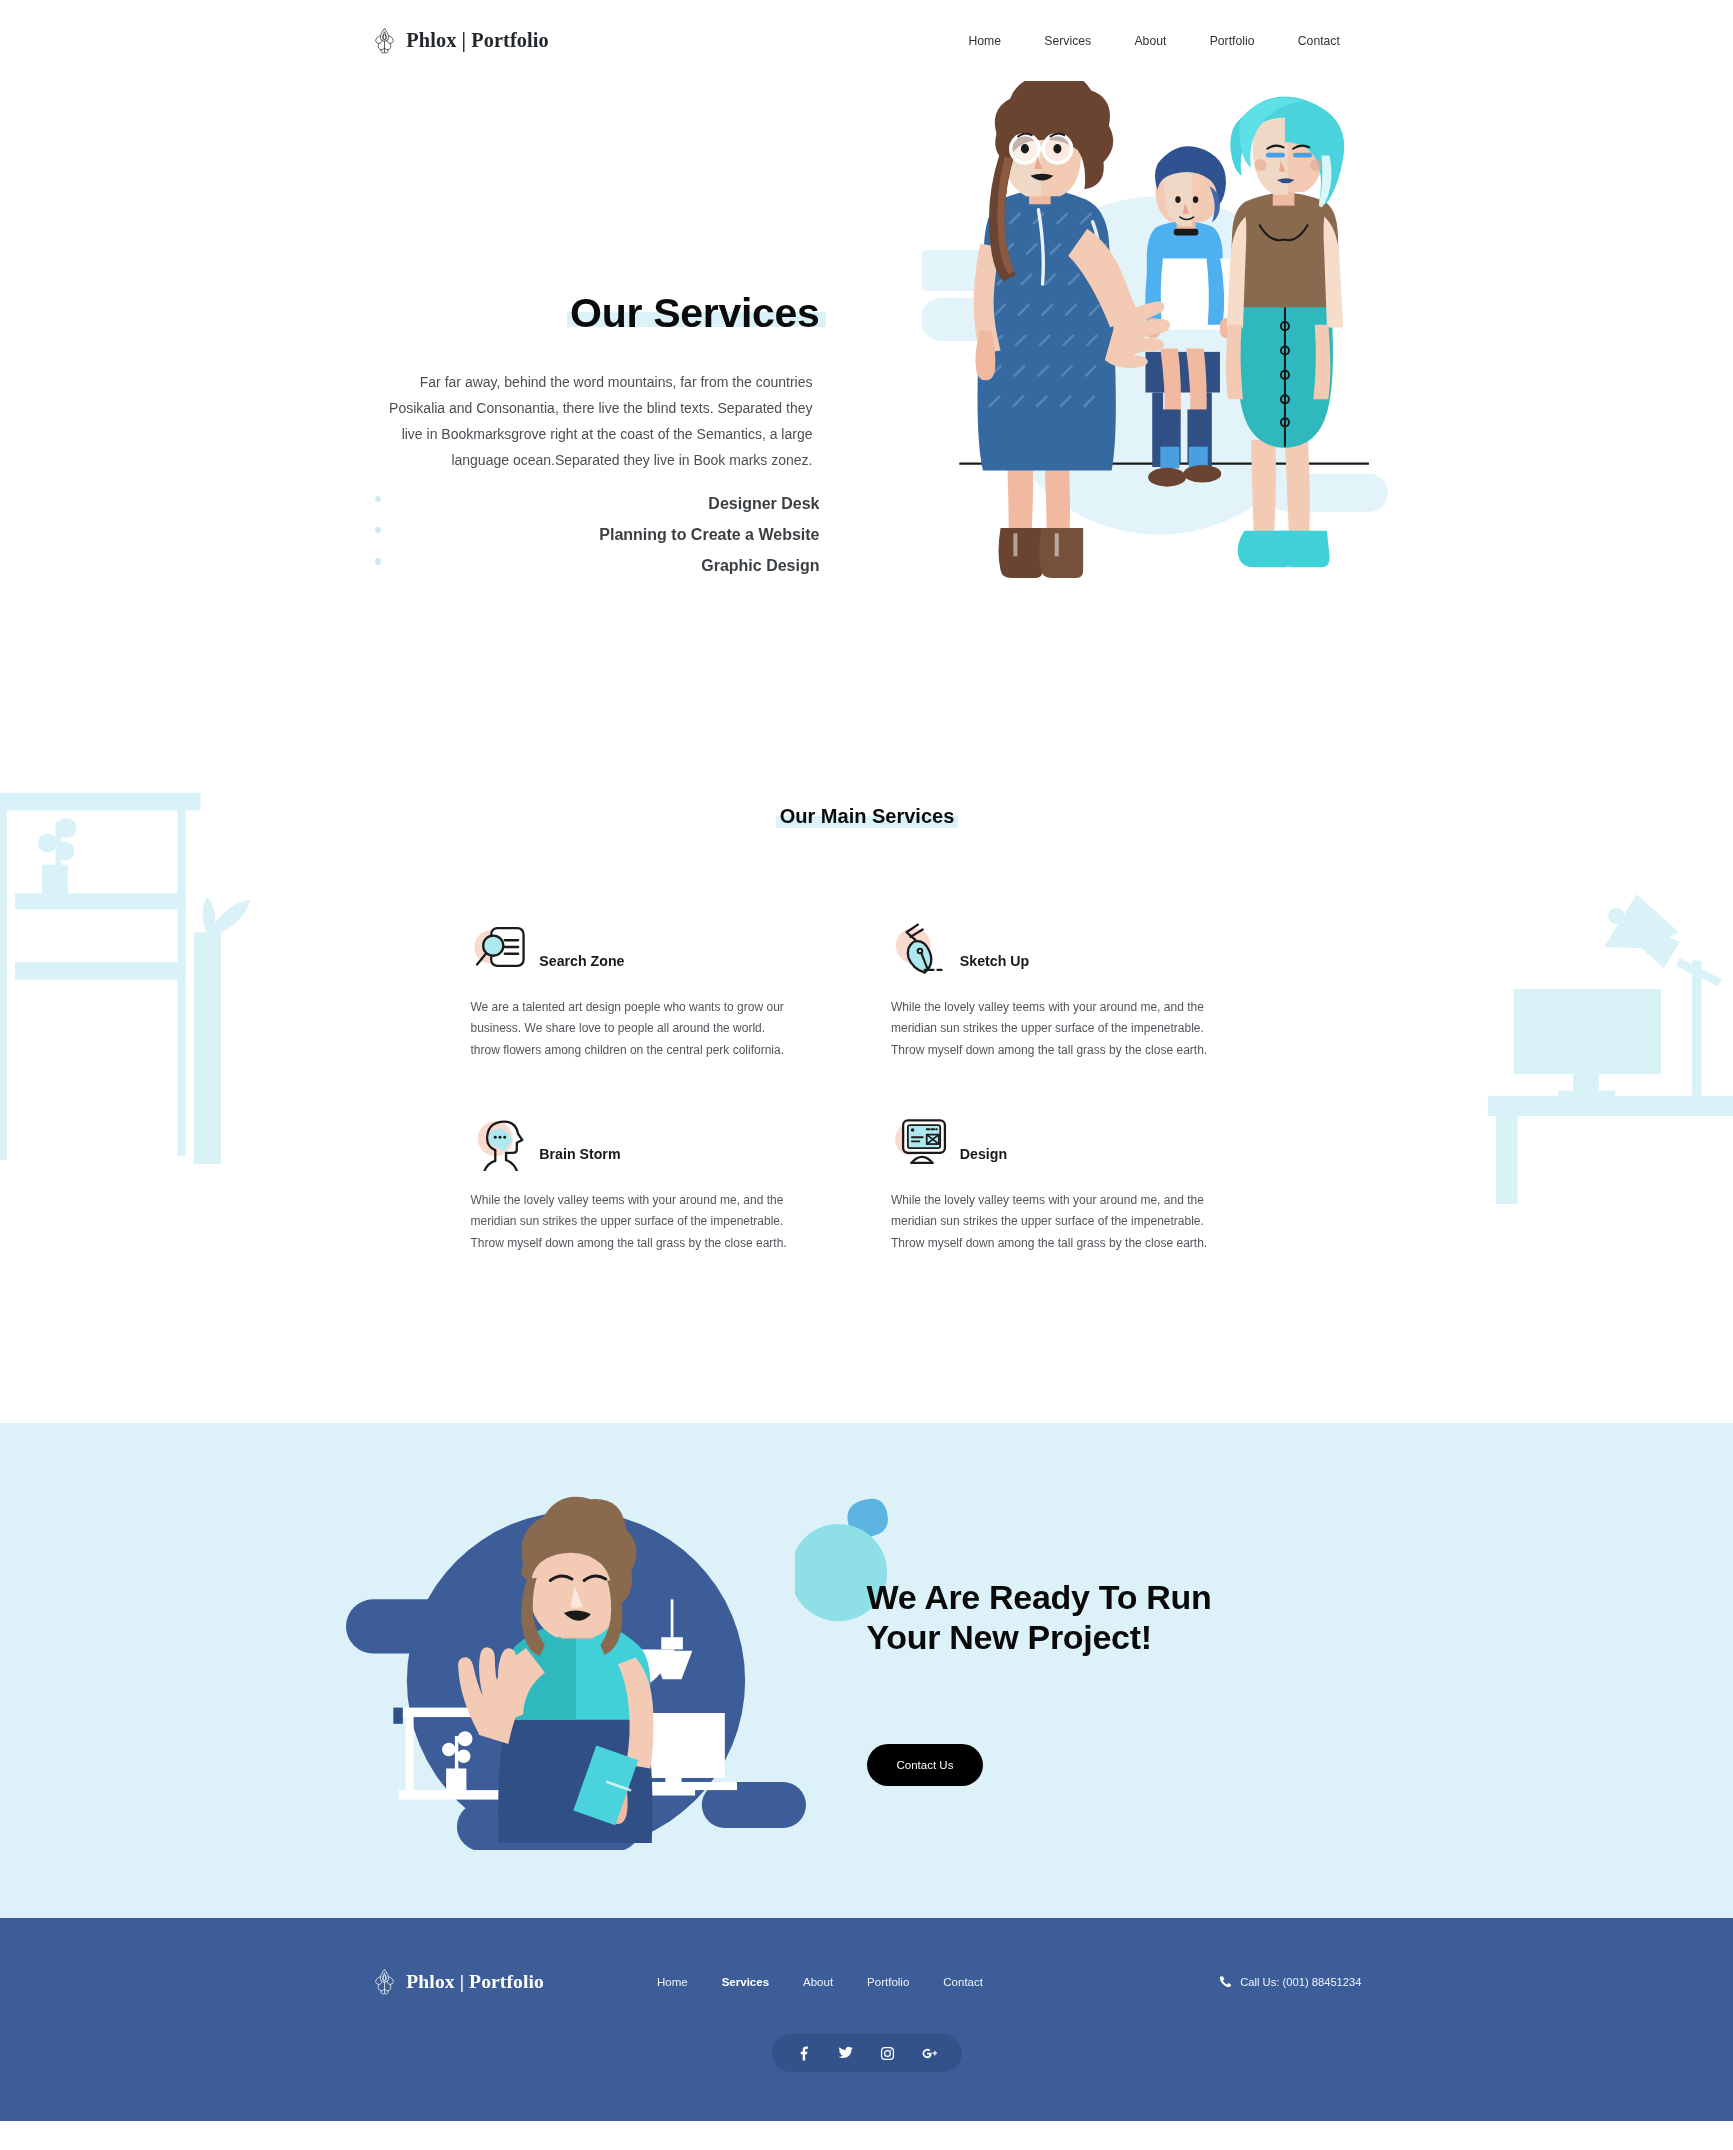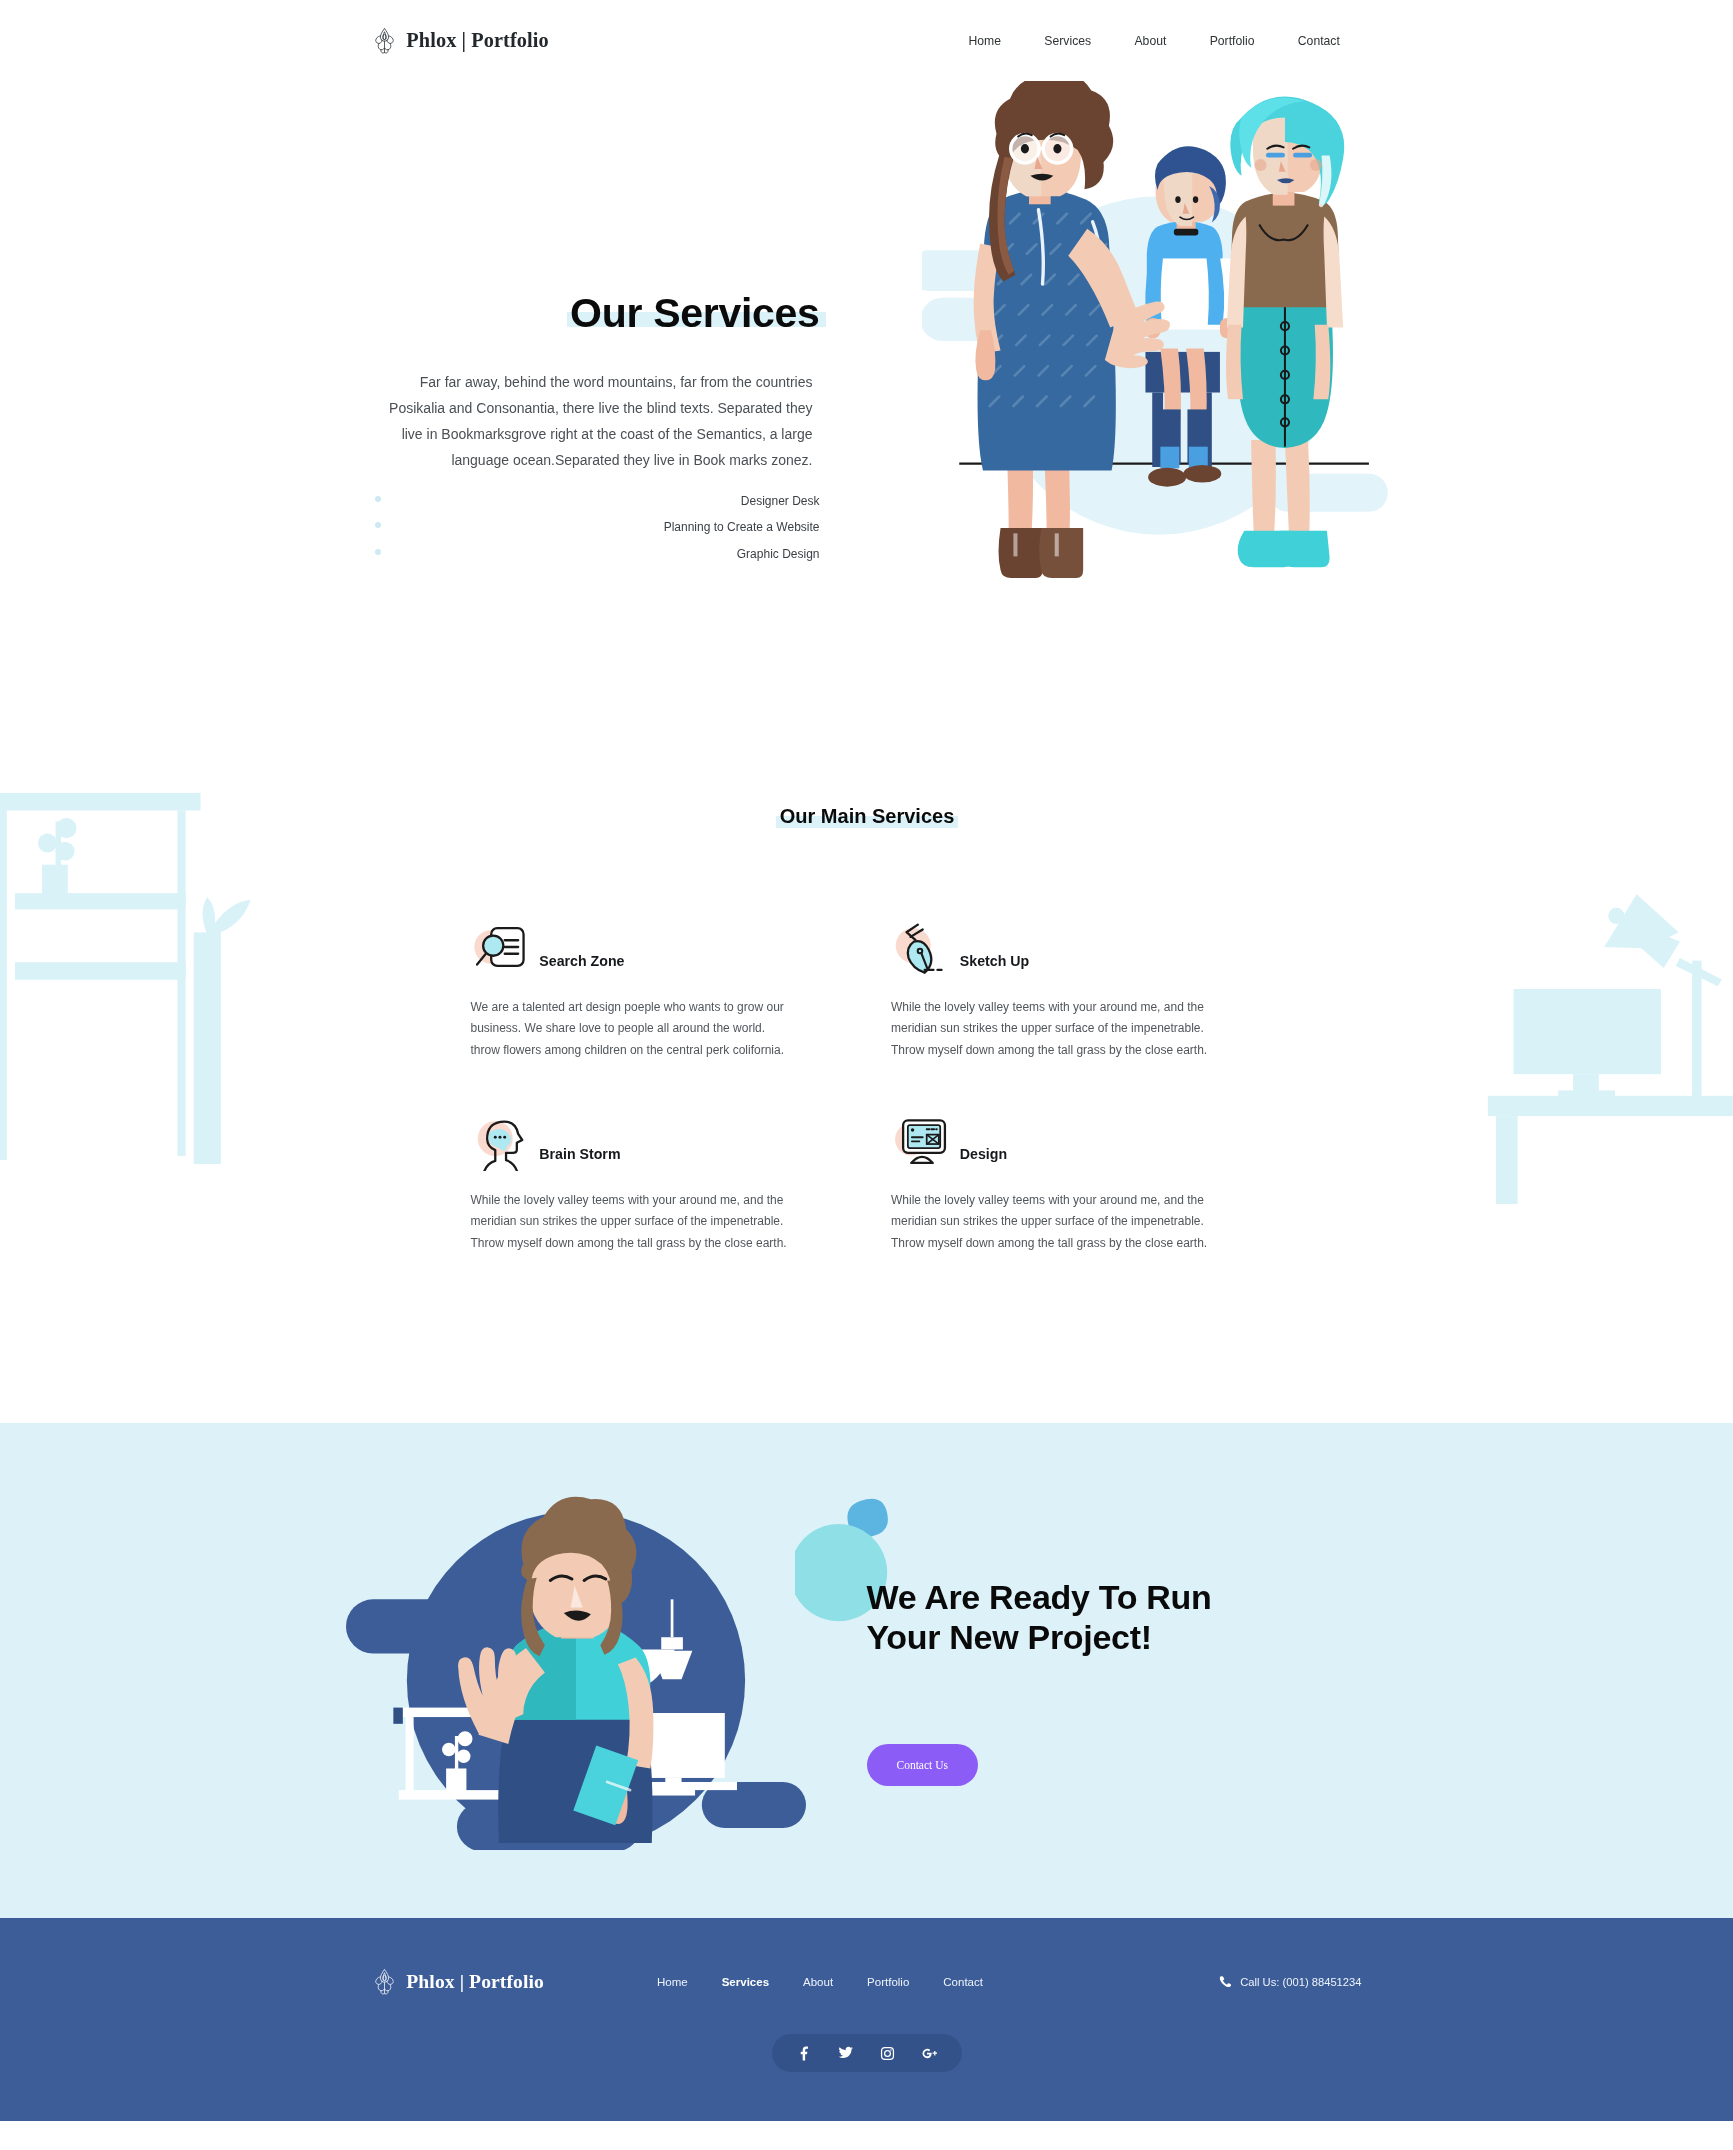--- a/index.html
+++ b/index.html
@@ -45,22 +45,22 @@
   h1.hero-title .hl {
     position:absolute; left:-2.7px; right:-6.8px; top:46%; height:15px;
     background:#daf2f8; z-index:-1;
   }
   .hero-para {
     font-size:14px; line-height:1.85; color:#4a4f54; width:440px;
     margin-bottom:20px;
   }
   .hero-list { list-style:none; }
   .hero-list li {
-    font-size:12px; color:#3a3f44; padding:0 0 12.2px 20.3px;
-    position:relative; line-height:1.2;
+    font-size:16px; color:#3a3f44; padding:0 0 12.2px 20.3px;
+    position:relative; line-height:1.2;font-weight:bold;
   }
   .hero-list li::before {
     content:""; position:absolute; left:2px; top:2px;
     width:6.1px; height:6.1px; border-radius:50%; background:#cdeaf3;
   }
   .hero-art { position:absolute; right:-34px; top:0; width:474px; height:535px; }
 
   
   .services { position:relative; padding:135px 0 169px; }
   .deco-left  { position:absolute; left:0; top:108px; width:271px; height:386px; pointer-events:none; }
@@ -94,23 +94,23 @@
     width:989px; margin:0 auto; display:flex; align-items:center;
   }
   .cta-art { width:460px; height:366px; flex:none; margin-left:-27px; }
   .cta-copy { flex:1; padding-left:61px; position:relative; }
   .cta-blobs { position:absolute; left:-10.2px; top:-51px; width:156px; height:135px; }
   h2.cta-title {
     font-size:34px; line-height:1.18; font-weight:700; color:#0a0a0b;
     position:relative; z-index:3; letter-spacing:-0.3px;margin-top:29px;
   }
   .cta-btn {
-    display:inline-block; margin-top:87px; background:#8b5cf6; color:#fff;
+    display:inline-block; margin-top:87px; background:#000000; color:#fff;
     font-size:11.5px; padding:15px 30px; border-radius:27px; border:none;
-    cursor:pointer; font-family:Liberation Serif, serif; position:relative; z-index:3;
+    cursor:pointer; font-family:Liberation Sans, sans-serif; position:relative; z-index:3;
   }
 
   
   .footer { background:#3c5d98; padding:50px 0 0; }
   .foot-top {
     width:989px; margin:0 auto; display:flex;
     align-items:center; justify-content:space-between;
   }
   .foot-brand { display:flex; align-items:center; gap:10.8px; }
   .foot-brand .brand-text { color:#fff; font-size:19.6px; }

